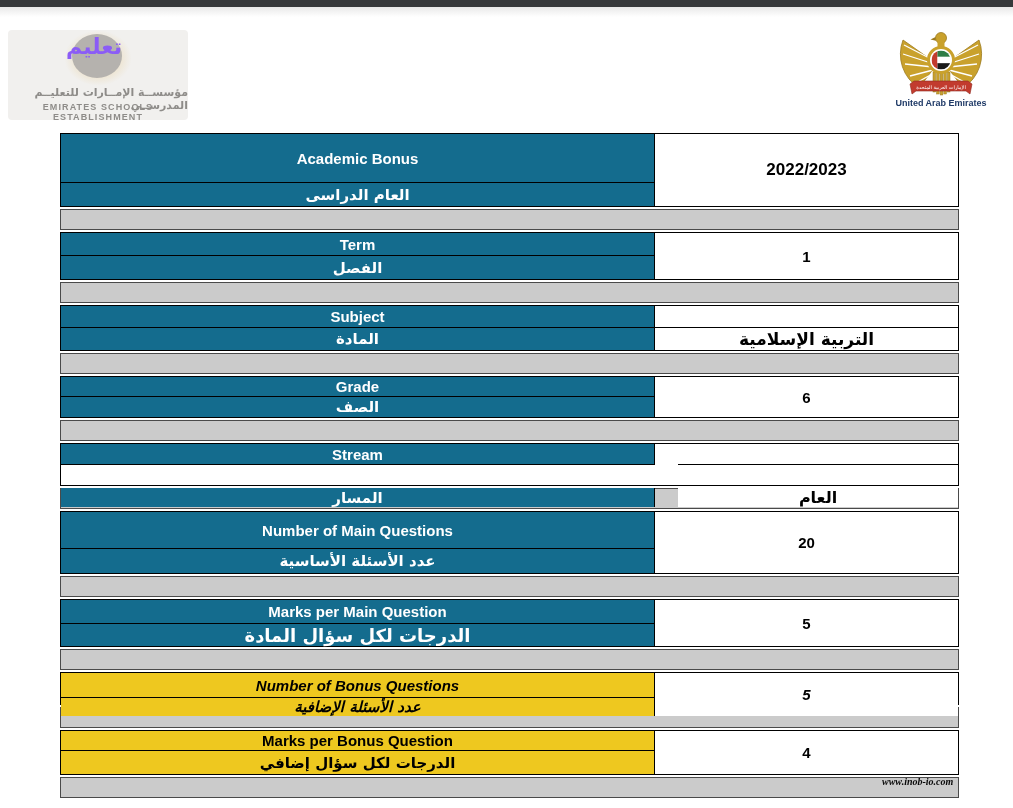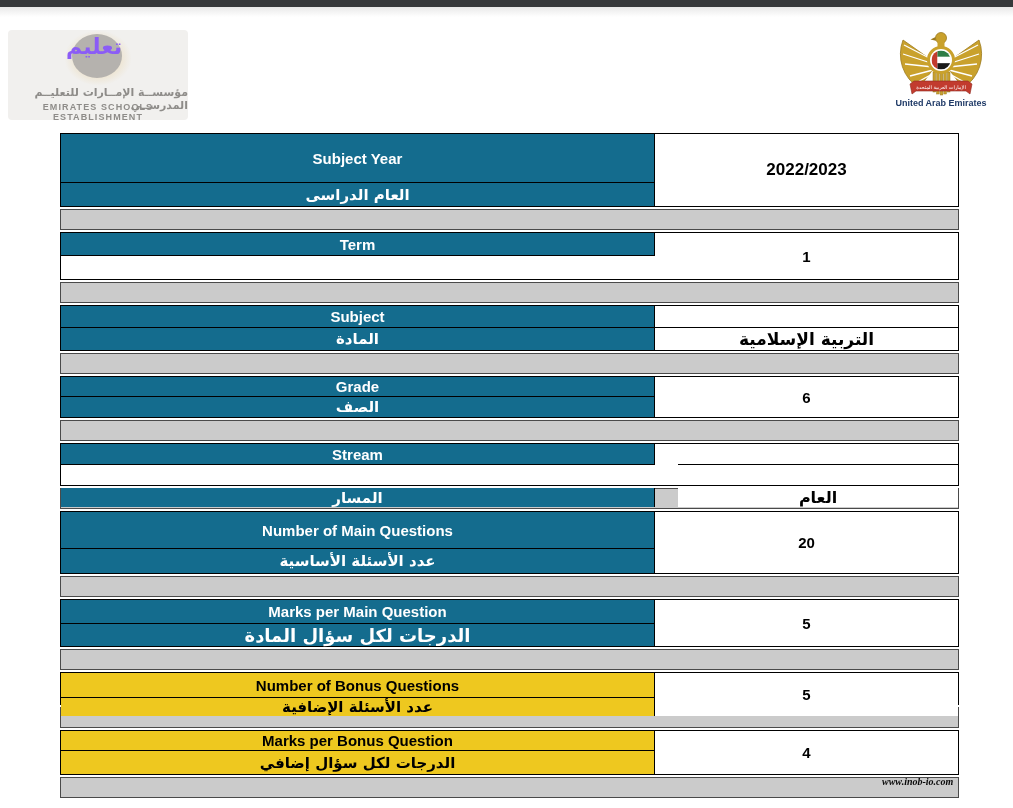--- a/index.html
+++ b/index.html
@@ -37,21 +37,21 @@
   #spec-table{position:absolute;left:60px;top:133px;width:899px;}
   .section{display:grid;grid-template-columns:594px 1fr;border:1.5px solid var(--border);
           box-sizing:border-box;background:#fff;}
   .s0{height:74px;grid-template-rows:49px 1fr;}
   .s1{height:48px;grid-template-rows:23px 1fr;}
   .s2{height:46px;grid-template-rows:22px 1fr;}
   .s3{height:42px;grid-template-rows:20px 1fr;}
   .s4{height:43px;grid-template-rows:21px 1fr;gap:23px;}
   .s5{height:63px;grid-template-rows:37px 1fr;}
   .s6{height:48px;grid-template-rows:24px 1fr;}
-  .s7{height:33px;grid-template-rows:25px 1fr;}
+  .s7{height:33px;grid-template-rows:25px 1fr;font-style:italic;}
   .s8{height:45px;grid-template-rows:20px 1fr;}
   .cell{display:flex;align-items:center;justify-content:center;box-sizing:border-box;}
   .label{background:var(--teal);color:#fff;font-weight:bold;border-right:1.5px solid var(--border);
           grid-column:1;}
   .yellow .label{background:var(--yellow);color:#000;}
   .lab-en{grid-row:1;font-size:15px;border-bottom:1.5px solid var(--border);}
   .lab-ar{grid-row:2;font-family:"DejaVu Sans",sans-serif;font-size:15px;direction:rtl;}
   .ar-lg{font-size:18px;}
   .value{grid-column:2;grid-row:1 / span 2;background:#fff;color:#000;font-weight:bold;
           font-size:15px;}
@@ -126,28 +126,29 @@
 
       <path d="M11 58 L15 55 L69 55 L73 58 L71 68 L67 65 L17 65 L13 68 Z" fill="#C23B2E" stroke="#8E2A20" stroke-width="0.6"></path>
       <text x="42" y="62.5" text-anchor="middle" font-size="5" fill="#ffffff" font-family="DejaVu Sans, sans-serif">الإمارات العربية المتحدة</text>
     </svg>
   </div>
   <div id="uae-caption">United Arab Emirates</div>
 
   <div id="spec-table">
 
     <div class="section s0 teal">
-      <div class="cell label lab-en">Subject Year</div>
+      <div class="cell label lab-en">Academic Bonus</div>
       <div class="cell label lab-ar">العام الدراسى</div>
       <div class="cell value val-lg">2022/2023</div>
     </div>
     <div class="spacer"></div>
 
     <div class="section s1 teal">
       <div class="cell label lab-en">Term</div>
+      <div class="cell label lab-ar">الفصل</div>
       <div class="cell value">1</div>
     </div>
     <div class="spacer"></div>
 
     <div class="section s2 teal">
       <div class="cell label lab-en">Subject</div>
       <div class="cell label lab-ar">المادة</div>
       <div class="cell vblank"></div>
       <div class="cell vrow2 val-lg">التربية الإسلامية</div>
     </div>

